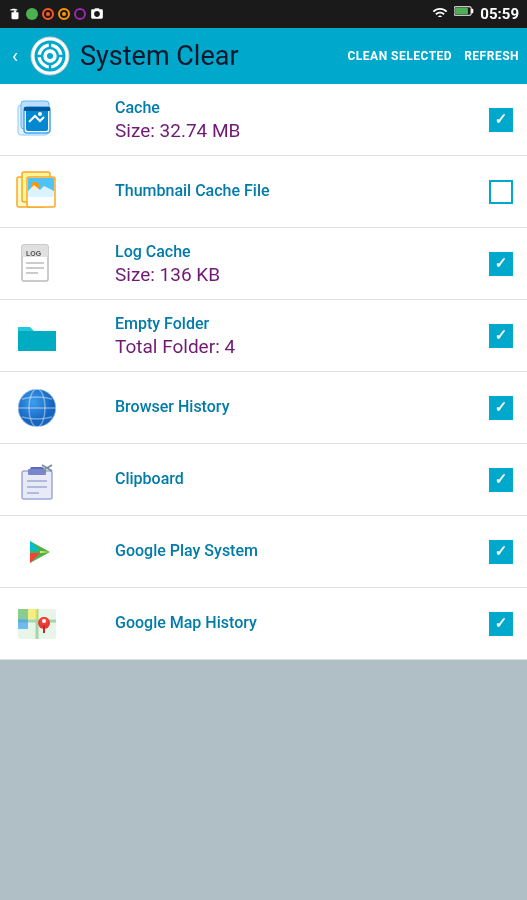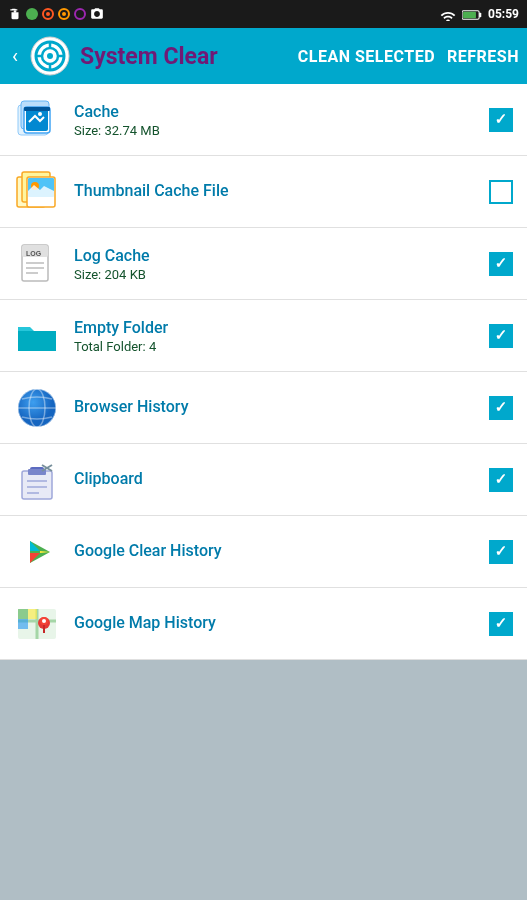--- a/index.html
+++ b/index.html
@@ -20,23 +20,23 @@
       justify-content: space-between;
       padding: 0 8px;
     }
     .status-bar-left {
       display: flex;
       align-items: center;
       gap: 4px;
     }
     .status-bar-right {
       display: flex;
-      align-items: flex-end;
+      align-items: flex-start;
       gap: 6px;
-      font-size: 12px;
+      font-size: 15px;
       color: #fff;
       font-weight: bold;
     }
 
     
     .app-bar {
       height: 56px;
       background: #00a8cc;
       display: flex;
       align-items: center;
@@ -49,31 +49,31 @@
       cursor: pointer;
       padding: 4px;
     }
     .app-bar-icon {
       width: 40px;
       height: 40px;
       margin-right: 10px;
     }
     .app-bar-title {
       flex: 1;
-      color: #701a75;
-      font-size: 23px;
-      font-weight: 700;
+      color: #0f172a;
+      font-size: 27px;
+      font-weight: 400;
     }
     .app-bar-actions {
       display: flex;
       gap: 12px;
     }
     .app-bar-action {
       color: white;
-      font-size: 16px;
+      font-size: 12px;
       font-weight: bold;
       letter-spacing: 0.5px;
       cursor: pointer;
     }
 
     
     .list-container {
       background: #f5f5f5;
     }
     .list-item {
@@ -88,30 +88,31 @@
       width: 46px;
       height: 46px;
       margin-right: 14px;
       flex-shrink: 0;
       display: flex;
       align-items: center;
       justify-content: center;
     }
     .list-item-content {
       flex: 1;
+      margin-left: 41px;
     }
     .list-item-title {
       color: #007baa;
       font-size: 16px;
       font-weight: 500;
       margin-bottom: 2px;
     }
     .list-item-subtitle {
-      color: #14532d;
-      font-size: 13px;
+      color: #701a75;
+      font-size: 19px;
     }
     .checkbox {
       width: 24px;
       height: 24px;
       border: 2px solid #00a8cc;
       display: flex;
       align-items: center;
       justify-content: center;
       flex-shrink: 0;
     }
@@ -248,21 +249,21 @@
         <rect x="8" y="4" width="26" height="36" rx="2" fill="white" stroke="#bbb" stroke-width="1.5"></rect>
         <rect x="8" y="4" width="26" height="12" rx="2" fill="#e0e0e0"></rect>
         <text x="12" y="15" font-size="7" font-weight="bold" fill="#555" font-family="Arial">LOG</text>
         <line x1="12" y1="22" x2="30" y2="22" stroke="#bbb" stroke-width="1.5"></line>
         <line x1="12" y1="27" x2="30" y2="27" stroke="#bbb" stroke-width="1.5"></line>
         <line x1="12" y1="32" x2="24" y2="32" stroke="#bbb" stroke-width="1.5"></line>
       </svg>
     </div>
     <div class="list-item-content">
       <div class="list-item-title">Log Cache</div>
-      <div class="list-item-subtitle">Size: 204 KB</div>
+      <div class="list-item-subtitle">Size: 136 KB</div>
     </div>
     <div class="checkbox checked">
       <span class="checkmark">✓</span>
     </div>
   </div>
     <div class="list-item">
     <div class="list-item-icon">
       <svg width="46" height="46" viewBox="0 0 46 46">
         <path d="M4 14 L4 38 L42 38 L42 18 L20 18 L16 14 Z" fill="#26c6da"></path>
         <path d="M4 18 L42 18 L42 38 L4 38 Z" fill="#00acc1"></path>
@@ -328,21 +329,21 @@
     <div class="list-item-icon">
       <svg width="46" height="46" viewBox="0 0 46 46">
         <circle cx="23" cy="23" r="20" fill="white"></circle>
         <polygon points="16,12 16,34 36,23" fill="#4CAF50"></polygon>
         <polygon points="16,12 26,22 16,22" fill="#00BCD4"></polygon>
         <polygon points="16,34 26,24 16,24" fill="#F44336"></polygon>
         <polygon points="26,22 36,23 26,24" fill="#FFEB3B"></polygon>
       </svg>
     </div>
     <div class="list-item-content">
-      <div class="list-item-title">Google Clear History</div>
+      <div class="list-item-title">Google Play System</div>
 
     </div>
     <div class="checkbox checked">
       <span class="checkmark">✓</span>
     </div>
   </div>
     <div class="list-item">
     <div class="list-item-icon">
       <svg width="46" height="46" viewBox="0 0 46 46">
 

